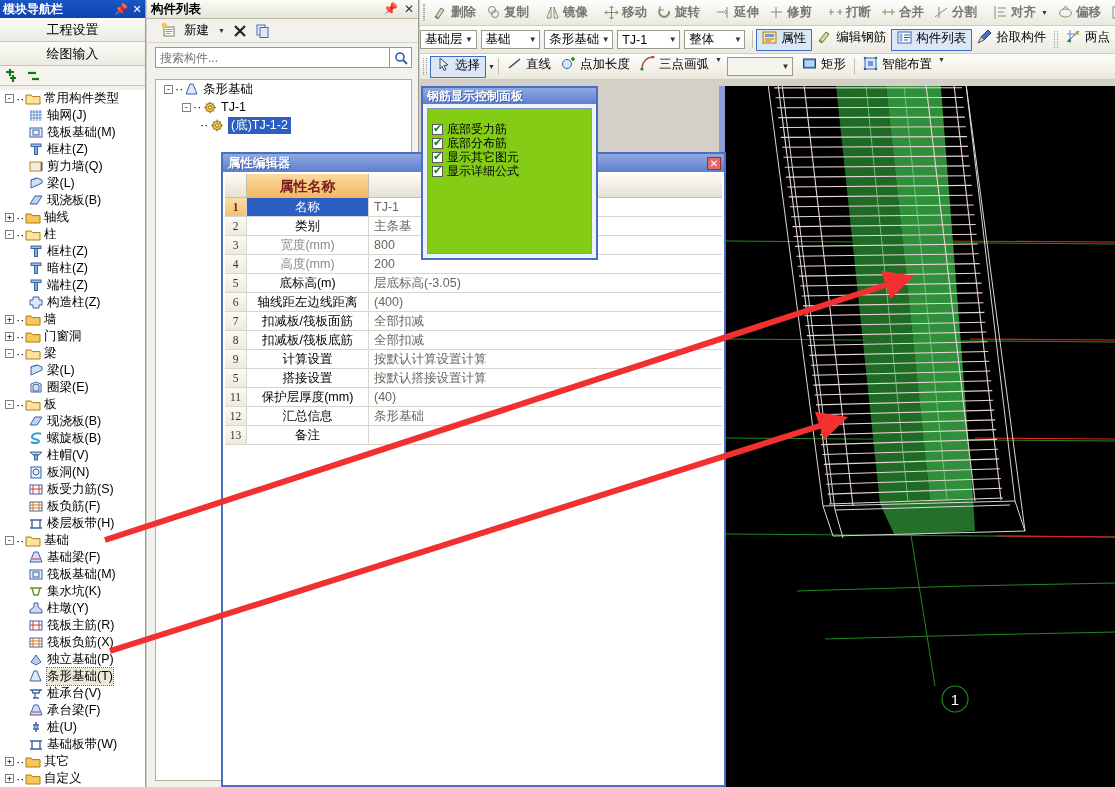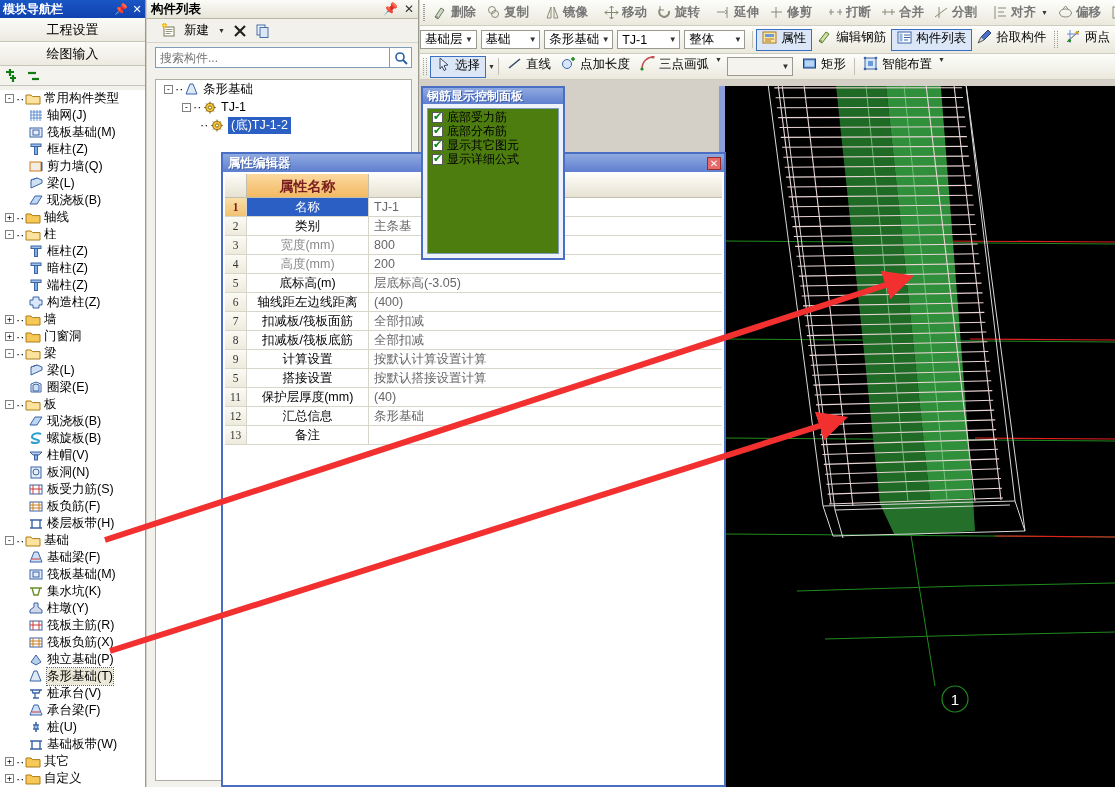--- a/index.html
+++ b/index.html
@@ -148,31 +148,31 @@
   .pg-row.dim .c1 { color:#8a8a8a; }
   .pg-plus {
     display:inline-block; width:11px; height:11px; border:1px solid #808080;
     background:#fff; font-size:9px; line-height:9px; text-align:center;
     font-family:"DejaVu Sans Mono",monospace; margin-right:4px; vertical-align:middle;
   }
   .pg-row.expandrow .c1 { text-align:left; padding-left:4px; color:#8a8a8a; }
 
   
   #rebarpanel {
-    position:absolute; left:421px; top:86px; width:144px; height:174px;
+    position:absolute; left:421px; top:86px; width:177px; height:174px;
     border:2px solid #4a6ec4; background:#eef2fb;
   }
   #rebarpanel .rtitle {
     height:16px; background:linear-gradient(to bottom,#8fa9e0,#5f7fcf);
     color:#fff; font-weight:bold; font-size:12px; padding-left:4px; line-height:16px;
     text-shadow:1px 1px 0 #3a5ba8;
   }
   #rebarlist {
     position:absolute; left:4px; right:4px; top:20px; bottom:4px;
-    background:#4d7c0f; border:1px solid #7f9db9; padding:1px 2px;font-family:Liberation Serif, serif;
+    background:#84cc16; border:1px solid #7f9db9; padding:13px 2px;font-family:Liberation Serif, serif;
   }
   .rbitem { display:flex; align-items:center; height:14px; font-size:12px; gap:4px; padding-left:2px;}
   .cbx {
     width:11px; height:11px; border:1px solid #5a5a5a; background:#fff;
     position:relative; flex:none;
   }
   .cbx::after {
     content:"✔"; position:absolute; left:0px; top:-3px; font-size:11px; color:#0a8a12;
     font-family:"DejaVu Sans",sans-serif;
   }

